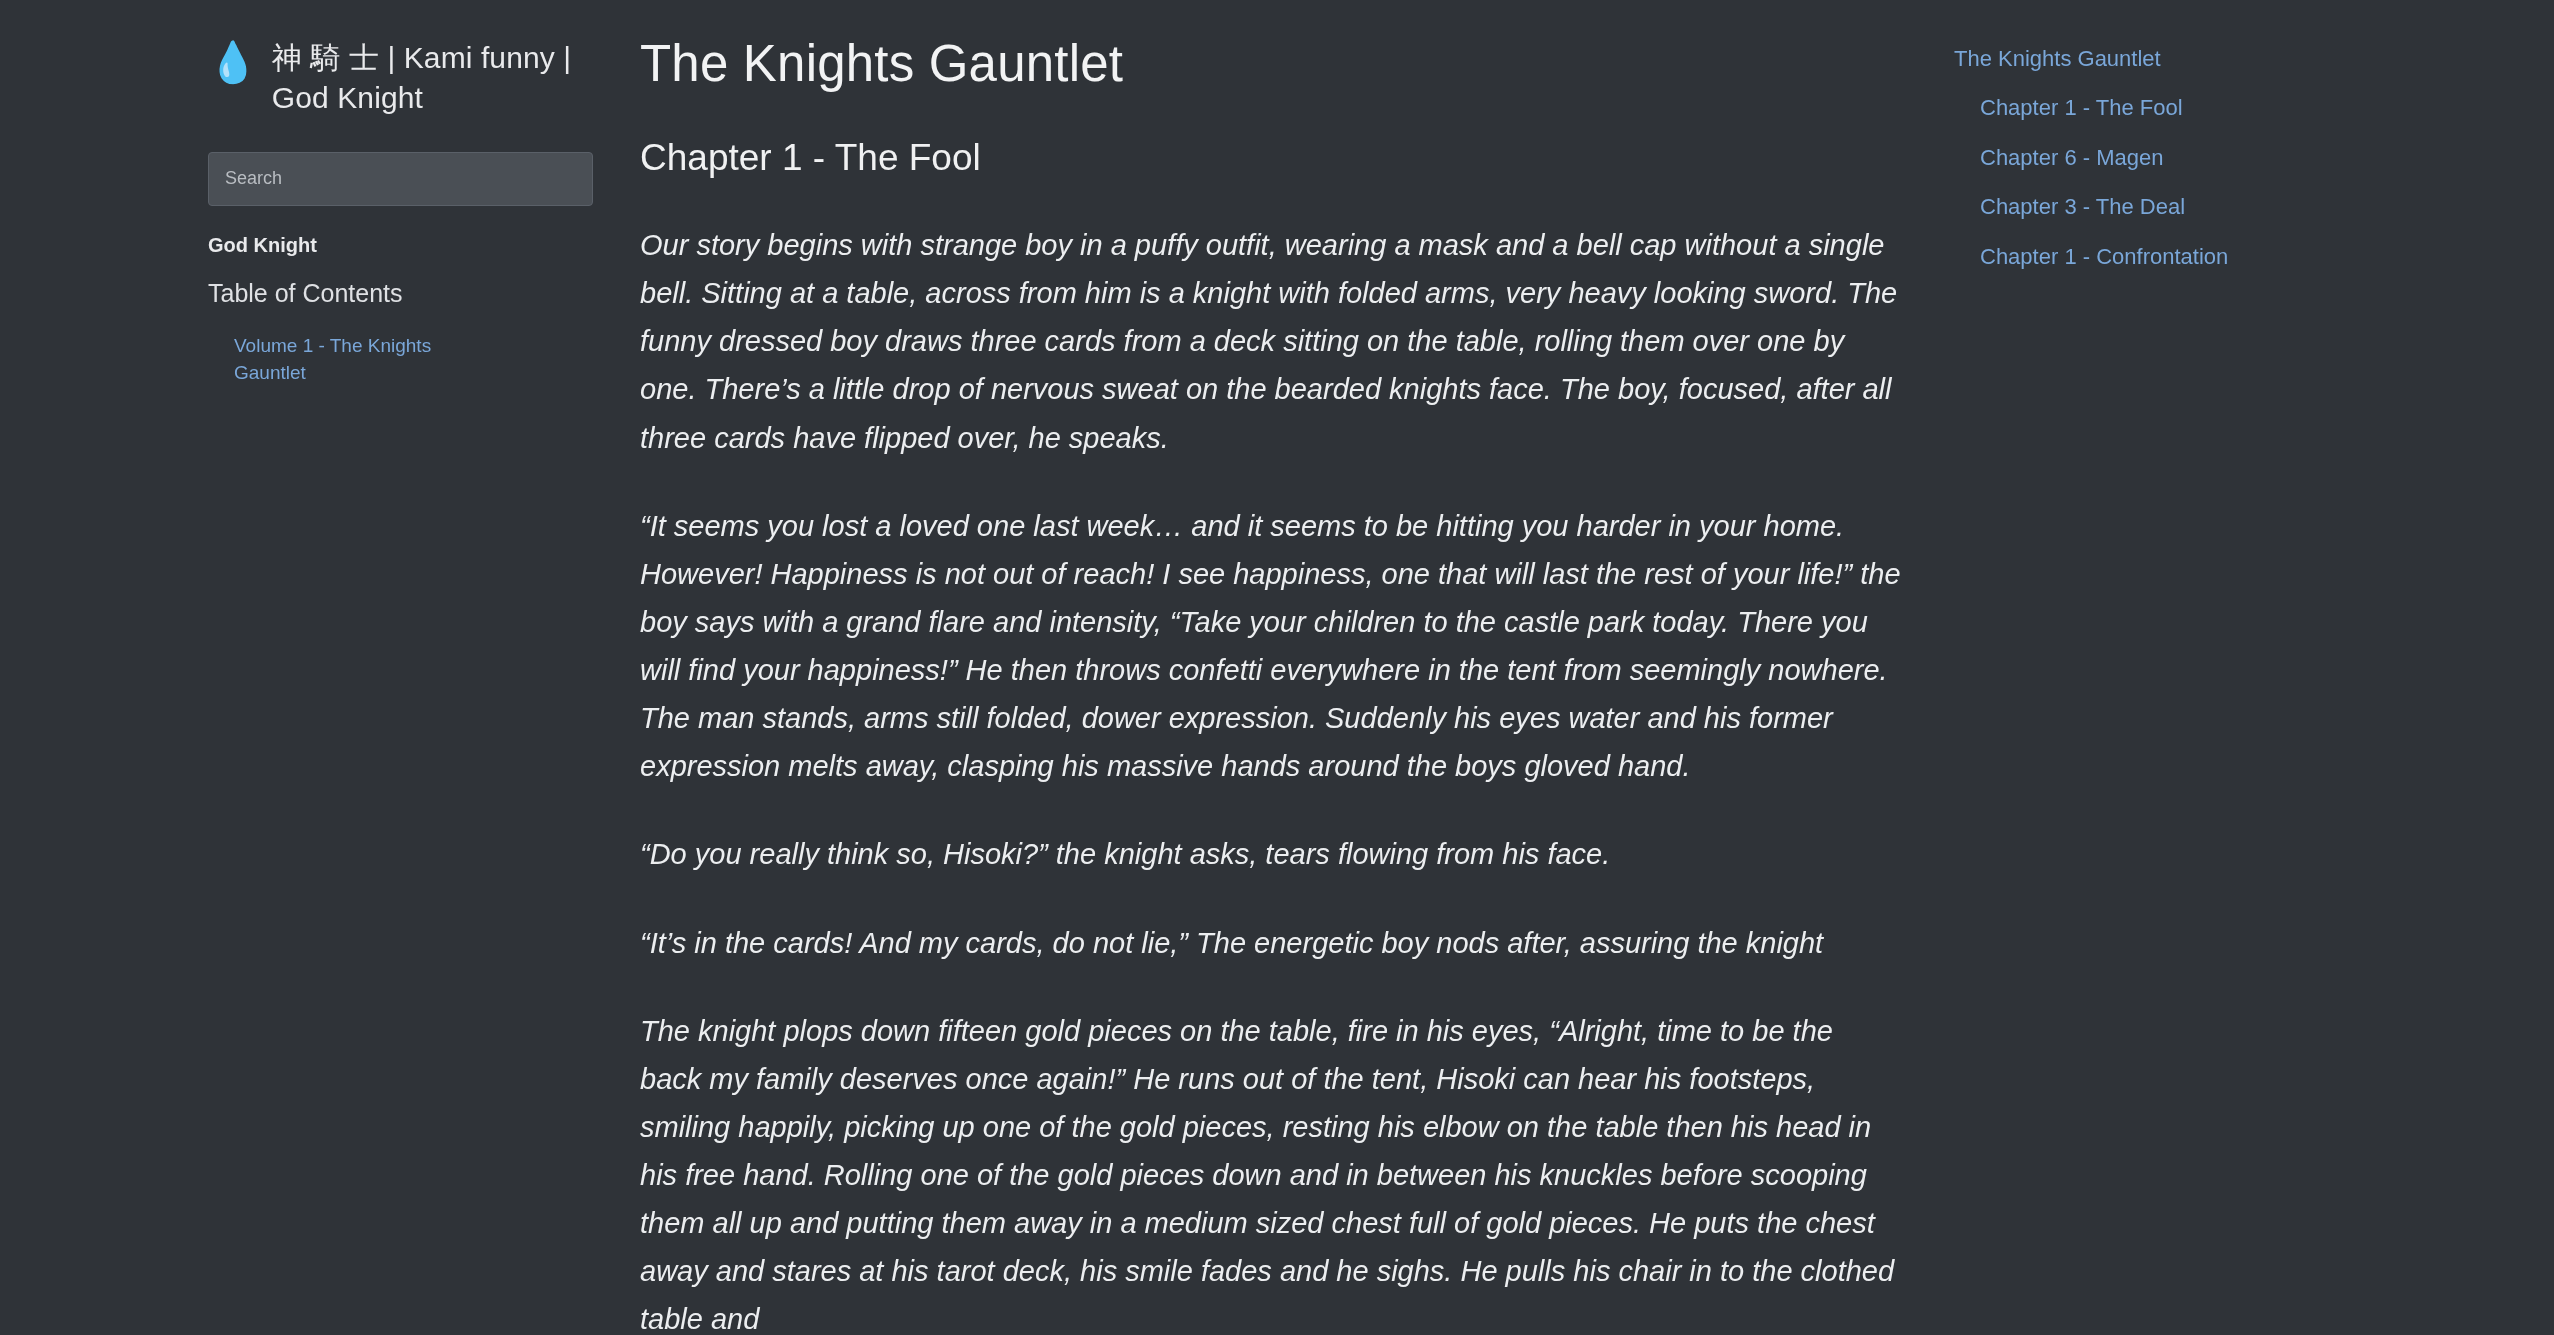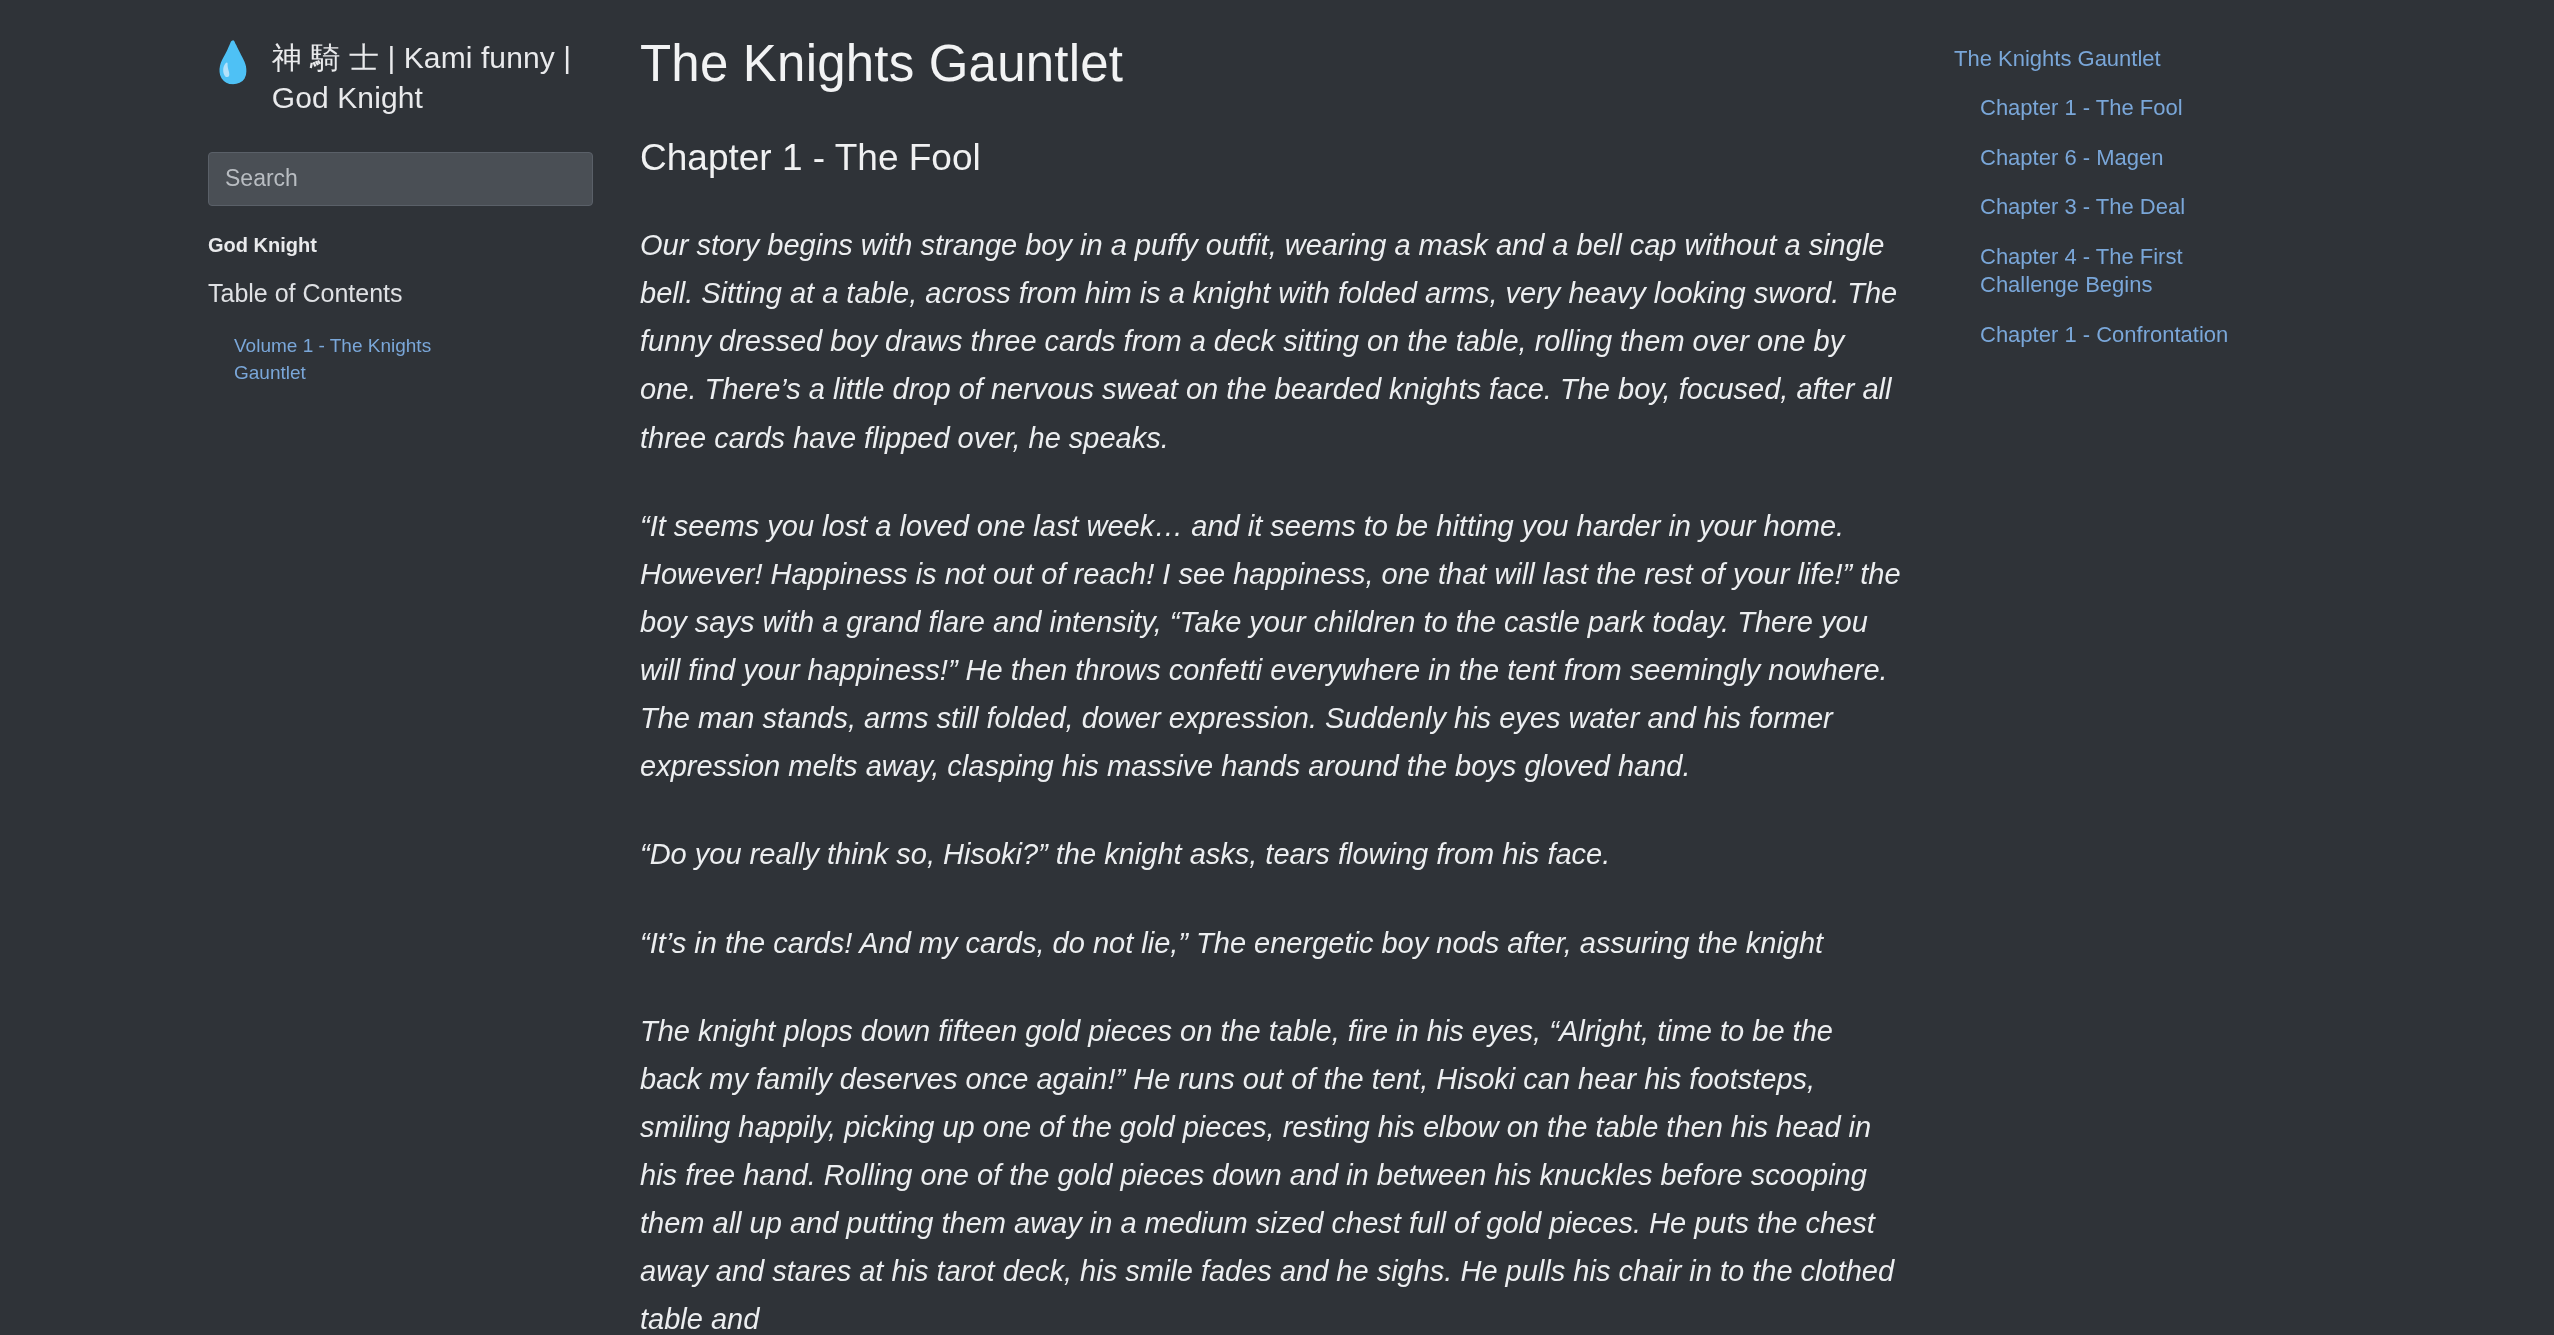--- a/index.html
+++ b/index.html
@@ -53,21 +53,21 @@
     padding: 0 60px 0 208px;
     margin-bottom: 28px;
   }
   .search-input {
     width: 385px;
     height: 54px;
     background: #4a4f55;
     border: 1px solid #5a6068;
     border-radius: 4px;
     color: #e6e6e6;
-    font-size: 23px;
+    font-size: 18px;
     padding: 0 16px;
     font-family: "Liberation Sans", sans-serif;
     outline: none;
   }
   .search-input::placeholder { color: #b9bdc2; }
 
   .nav-block { padding: 0 40px 0 208px; }
   .nav-heading {
     font-size: 20px;
     font-weight: 700;
@@ -175,17 +175,16 @@
     <p class="para">“Do you really think so, Hisoki?” the knight asks, tears flowing from his face.</p>
     <p class="para">“It’s in the cards! And my cards, do not lie,” The energetic boy nods after, assuring the knight</p>
     <p class="para">The knight plops down fifteen gold pieces on the table, fire in his eyes, “Alright, time to be the back my family deserves once again!” He runs out of the tent, Hisoki can hear his footsteps, smiling happily, picking up one of the gold pieces, resting his elbow on the table then his head in his free hand. Rolling one of the gold pieces down and in between his knuckles before scooping them all up and putting them away in a medium sized chest full of gold pieces. He puts the chest away and stares at his tarot deck, his smile fades and he sighs. He pulls his chair in to the clothed table and</p>
   </main>
 
   <aside class="toc">
     <a class="toc-root" href="#">The Knights Gauntlet</a>
     <a class="toc-item" href="#">Chapter 1 - The Fool</a>
     <a class="toc-item" href="#">Chapter 6 - Magen</a>
     <a class="toc-item" href="#">Chapter 3 - The Deal</a>
-    <a class="toc-item" href="#">Chapter 4 - The First Challenge Begins</a>
     <a class="toc-item" href="#">Chapter 1 - Confrontation</a>
   </aside>
 
 </div>
 
 </body></html>

